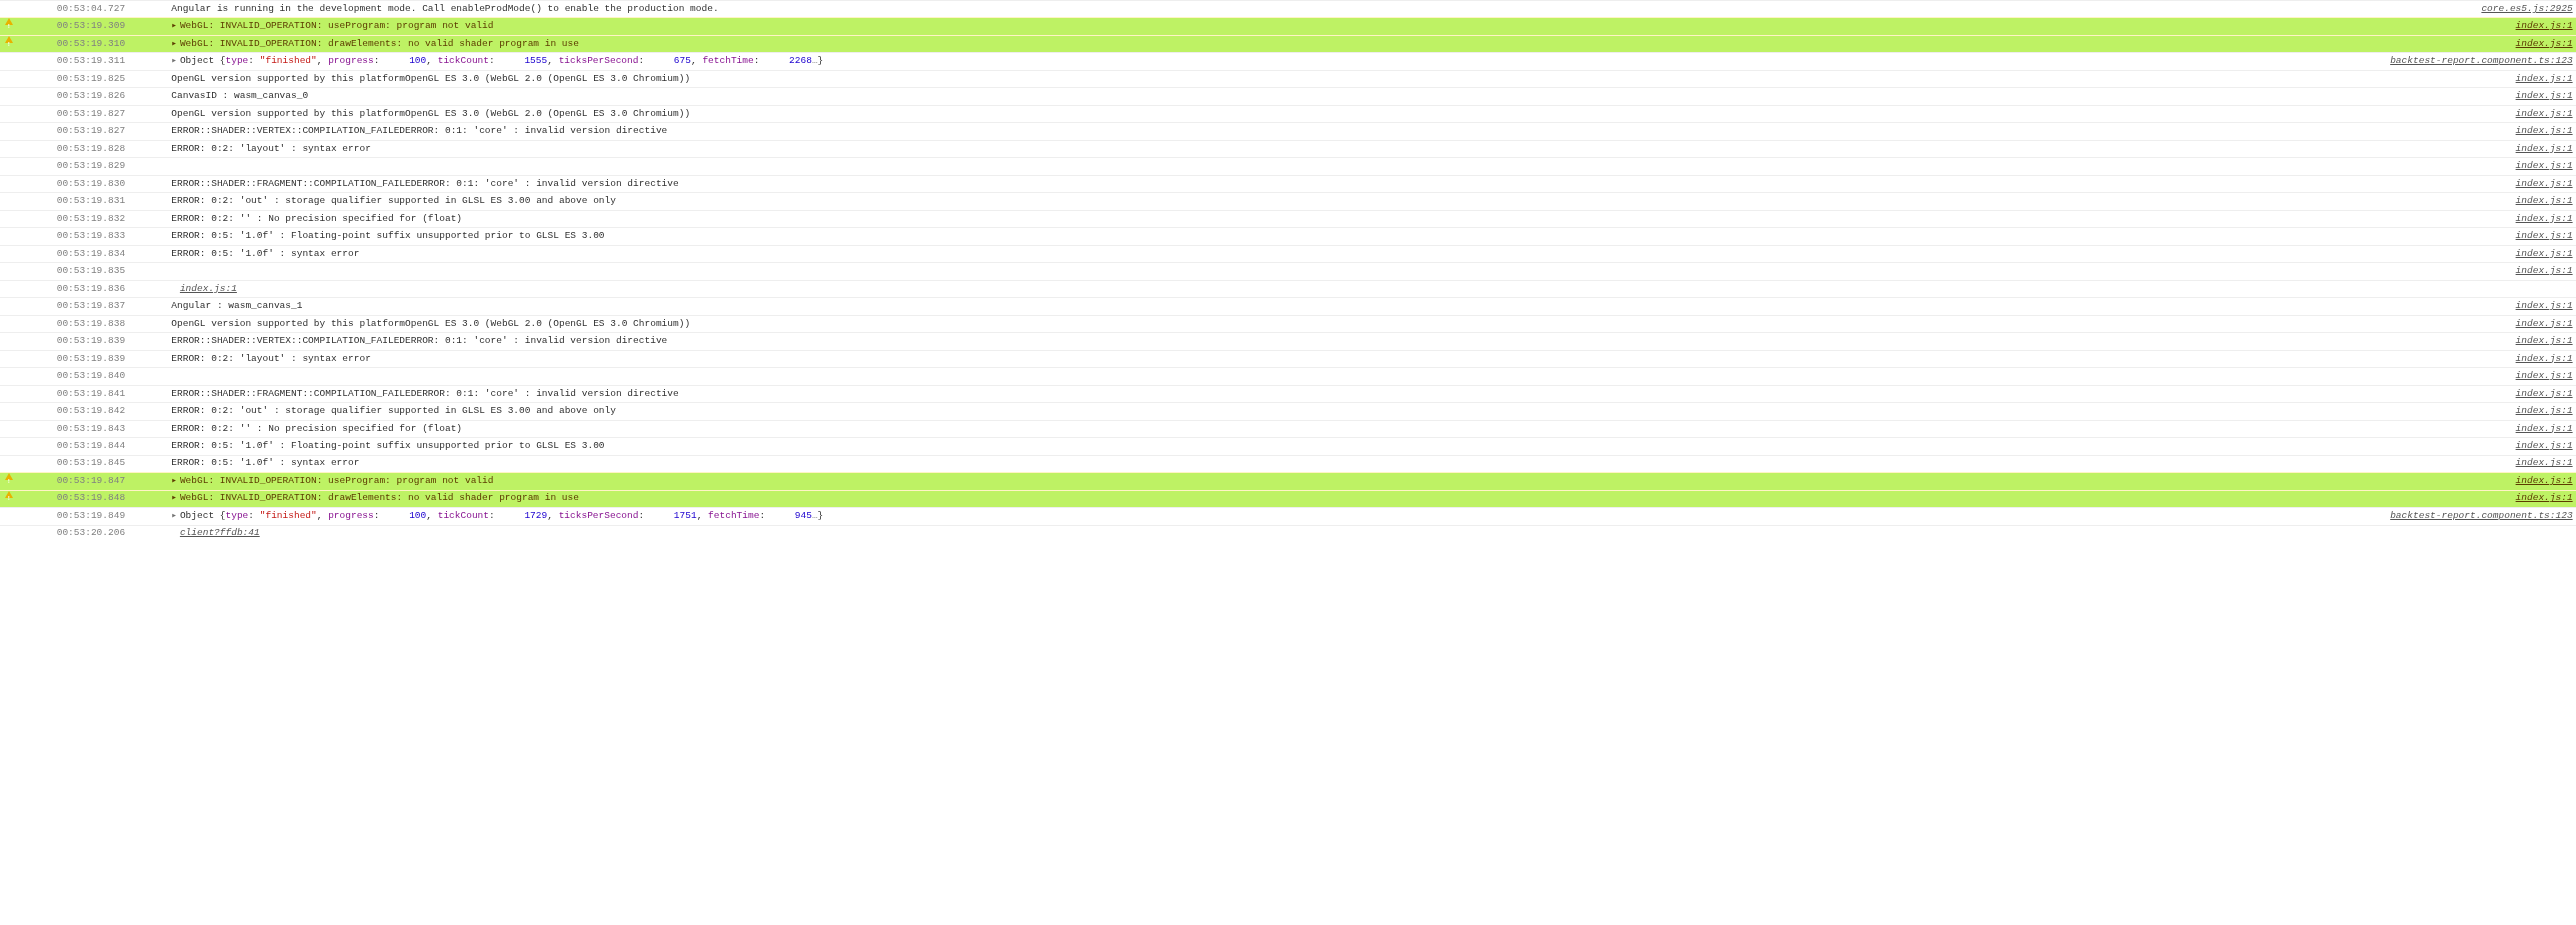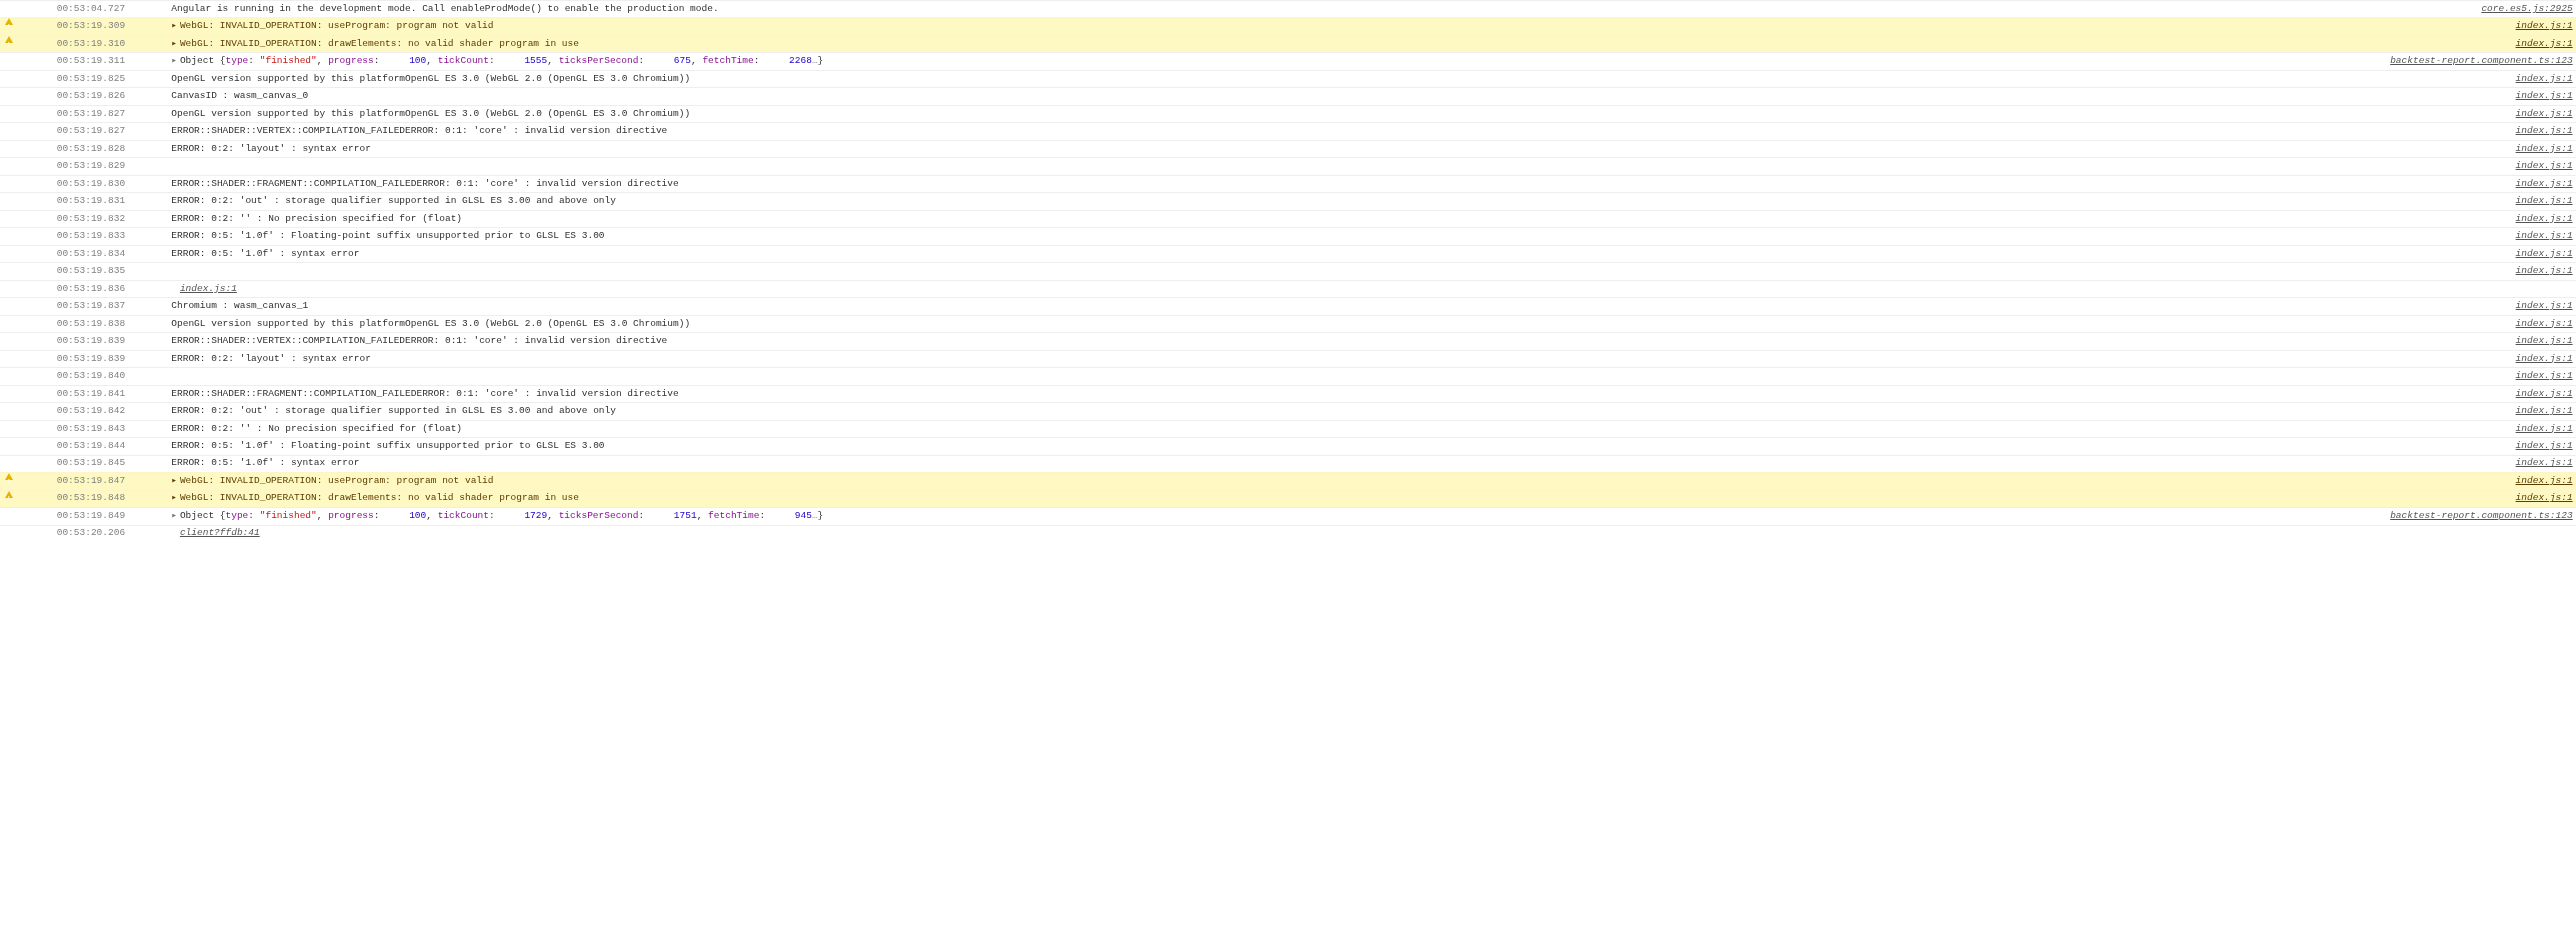--- a/index.html
+++ b/index.html
@@ -17,21 +17,21 @@
     display: flex;
     align-items: flex-start;
     border-top: 0.9px solid #eeeeee;
     padding: 0.9px 3.4px 0.9px 1.7px;
     min-height: 14.7px;
     line-height: 14.7px;
     white-space: pre;
     gap: 41px;
   }
   .row.warn {
-    background: #fef9c3;
+    background: #bef264;
     border-top: 0.9px solid #fff4c5;
     color: #5c3c00;
   }
   .icon-col {
     width: 14px;
     flex: 0 0 14px;
     display: flex;
     align-items: center;
     justify-content: center;
   }
@@ -102,21 +102,21 @@
     <div class="row"><span class="icon-col"></span><span class="ts">00:53:19.827</span><span class="msg"><span>ERROR::SHADER::VERTEX::COMPILATION_FAILEDERROR: 0:1: 'core' : invalid version directive</span></span><span class="src"><a>index.js:1</a></span></div>
     <div class="row"><span class="icon-col"></span><span class="ts">00:53:19.828</span><span class="msg"><span>ERROR: 0:2: 'layout' : syntax error</span></span><span class="src"><a>index.js:1</a></span></div>
     <div class="row"><span class="icon-col"></span><span class="ts">00:53:19.829</span><span class="msg"><span></span></span><span class="src"><a>index.js:1</a></span></div>
     <div class="row"><span class="icon-col"></span><span class="ts">00:53:19.830</span><span class="msg"><span>ERROR::SHADER::FRAGMENT::COMPILATION_FAILEDERROR: 0:1: 'core' : invalid version directive</span></span><span class="src"><a>index.js:1</a></span></div>
     <div class="row"><span class="icon-col"></span><span class="ts">00:53:19.831</span><span class="msg"><span>ERROR: 0:2: 'out' : storage qualifier supported in GLSL ES 3.00 and above only</span></span><span class="src"><a>index.js:1</a></span></div>
     <div class="row"><span class="icon-col"></span><span class="ts">00:53:19.832</span><span class="msg"><span>ERROR: 0:2: '' : No precision specified for (float)</span></span><span class="src"><a>index.js:1</a></span></div>
     <div class="row"><span class="icon-col"></span><span class="ts">00:53:19.833</span><span class="msg"><span>ERROR: 0:5: '1.0f' : Floating-point suffix unsupported prior to GLSL ES 3.00</span></span><span class="src"><a>index.js:1</a></span></div>
     <div class="row"><span class="icon-col"></span><span class="ts">00:53:19.834</span><span class="msg"><span>ERROR: 0:5: '1.0f' : syntax error</span></span><span class="src"><a>index.js:1</a></span></div>
     <div class="row"><span class="icon-col"></span><span class="ts">00:53:19.835</span><span class="msg"><span></span></span><span class="src"><a>index.js:1</a></span></div>
     <div class="row"><span class="icon-col"></span><span class="ts">00:53:19.836</span><span class="src"><a>index.js:1</a></span></div>
-    <div class="row"><span class="icon-col"></span><span class="ts">00:53:19.837</span><span class="msg"><span>Chromium : wasm_canvas_1</span></span><span class="src"><a>index.js:1</a></span></div>
+    <div class="row"><span class="icon-col"></span><span class="ts">00:53:19.837</span><span class="msg"><span>Angular : wasm_canvas_1</span></span><span class="src"><a>index.js:1</a></span></div>
     <div class="row"><span class="icon-col"></span><span class="ts">00:53:19.838</span><span class="msg"><span>OpenGL version supported by this platformOpenGL ES 3.0 (WebGL 2.0 (OpenGL ES 3.0 Chromium))</span></span><span class="src"><a>index.js:1</a></span></div>
     <div class="row"><span class="icon-col"></span><span class="ts">00:53:19.839</span><span class="msg"><span>ERROR::SHADER::VERTEX::COMPILATION_FAILEDERROR: 0:1: 'core' : invalid version directive</span></span><span class="src"><a>index.js:1</a></span></div>
     <div class="row"><span class="icon-col"></span><span class="ts">00:53:19.839</span><span class="msg"><span>ERROR: 0:2: 'layout' : syntax error</span></span><span class="src"><a>index.js:1</a></span></div>
     <div class="row"><span class="icon-col"></span><span class="ts">00:53:19.840</span><span class="msg"><span></span></span><span class="src"><a>index.js:1</a></span></div>
     <div class="row"><span class="icon-col"></span><span class="ts">00:53:19.841</span><span class="msg"><span>ERROR::SHADER::FRAGMENT::COMPILATION_FAILEDERROR: 0:1: 'core' : invalid version directive</span></span><span class="src"><a>index.js:1</a></span></div>
     <div class="row"><span class="icon-col"></span><span class="ts">00:53:19.842</span><span class="msg"><span>ERROR: 0:2: 'out' : storage qualifier supported in GLSL ES 3.00 and above only</span></span><span class="src"><a>index.js:1</a></span></div>
     <div class="row"><span class="icon-col"></span><span class="ts">00:53:19.843</span><span class="msg"><span>ERROR: 0:2: '' : No precision specified for (float)</span></span><span class="src"><a>index.js:1</a></span></div>
     <div class="row"><span class="icon-col"></span><span class="ts">00:53:19.844</span><span class="msg"><span>ERROR: 0:5: '1.0f' : Floating-point suffix unsupported prior to GLSL ES 3.00</span></span><span class="src"><a>index.js:1</a></span></div>
     <div class="row"><span class="icon-col"></span><span class="ts">00:53:19.845</span><span class="msg"><span>ERROR: 0:5: '1.0f' : syntax error</span></span><span class="src"><a>index.js:1</a></span></div>
     <div class="row warn"><span class="icon-col"><span class="warn-icon"></span></span><span class="ts">00:53:19.847</span><span class="msg"><span class="caret">▸</span><span>WebGL: INVALID_OPERATION: useProgram: program not valid</span></span><span class="src"><a>index.js:1</a></span></div>

